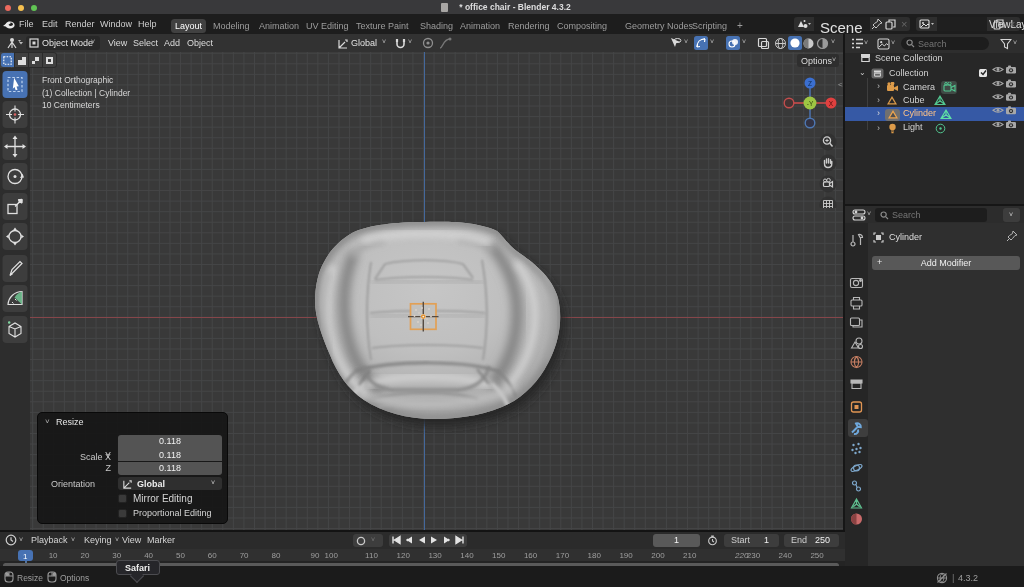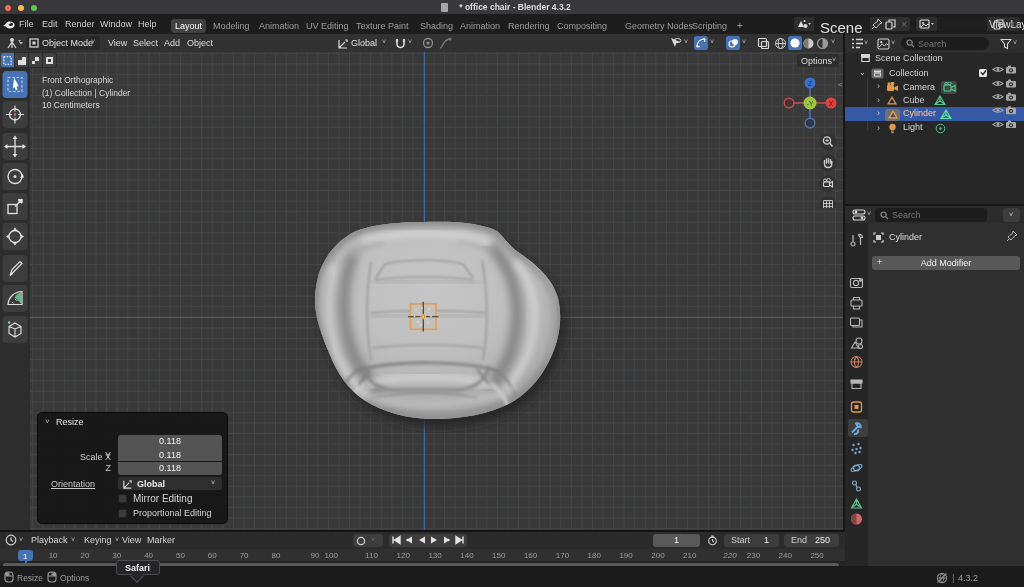--- a/index.html
+++ b/index.html
@@ -407,21 +407,21 @@
     </g>
   </svg>
   <div class="abs txt" style="left:838px;top:80px;font-size:8px;color:#999;">&lt;</div>
 
   <div class="abs" style="left:37px;top:412px;width:191px;height:112px;background:rgba(22,22,22,0.94);border-radius:5px;border:1px solid #090909;box-sizing:border-box;"></div>
   <div class="abs txt" style="left:45px;top:417px;font-size:8px;color:#b5b5b5;">˅</div>
   <div class="abs txt" style="left:56px;top:417px;font-size:9px;color:#e6e6e6;">Resize</div>
   <div class="abs txt" style="left:60px;top:436px;width:51px;text-align:right;font-size:9px;color:#c9c9c9;margin-top:16px;">Scale X</div>
   <div class="abs txt" style="left:60px;top:449.5px;width:51px;text-align:right;font-size:9px;color:#c9c9c9;">Y</div>
   <div class="abs txt" style="left:60px;top:463px;width:51px;text-align:right;font-size:9px;color:#c9c9c9;">Z</div>
-  <div class="abs txt" style="left:20px;top:478.5px;width:75px;text-align:right;font-size:9px;color:#c9c9c9;text-decoration:underline;">Orientation</div>
+  <div class="abs txt" style="left:20px;top:478.5px;width:75px;text-align:right;font-size:9px;color:#c9c9c9;">Orientation</div>
   <div class="abs" style="left:118px;top:434.5px;width:104px;height:13px;background:#545454;border-radius:3px 3px 0 0;"></div>
   <div class="abs" style="left:118px;top:448px;width:104px;height:13px;background:#545454;"></div>
   <div class="abs" style="left:118px;top:461.5px;width:104px;height:13px;background:#545454;border-radius:0 0 3px 3px;"></div>
   <div class="abs txt" style="left:118px;top:436px;width:104px;text-align:center;font-size:9px;color:#f2f2f2;">0.118</div>
   <div class="abs txt" style="left:118px;top:449.5px;width:104px;text-align:center;font-size:9px;color:#f2f2f2;">0.118</div>
   <div class="abs txt" style="left:118px;top:463px;width:104px;text-align:center;font-size:9px;color:#f2f2f2;">0.118</div>
   <div class="abs" style="left:118px;top:477px;width:104px;height:13px;background:#2f2f2f;border-radius:3px;"></div>
   <svg class="abs" style="left:122px;top:478.5px;" width="11" height="11" viewBox="0 0 12 12">
     <path d="M2 2 V10 H10 M2 10 L8 4 M8 2 h2 v2" stroke="#d9d9d9" stroke-width="1.2" fill="none"></path>
   </svg>
@@ -729,21 +729,21 @@
   <div class="abs txt" style="left:388.3px;top:550.5px;width:30px;text-align:center;font-size:8px;color:#9f9f9f;">120</div>
   <div class="abs txt" style="left:420.1px;top:550.5px;width:30px;text-align:center;font-size:8px;color:#9f9f9f;">130</div>
   <div class="abs txt" style="left:452.0px;top:550.5px;width:30px;text-align:center;font-size:8px;color:#9f9f9f;">140</div>
   <div class="abs txt" style="left:483.8px;top:550.5px;width:30px;text-align:center;font-size:8px;color:#9f9f9f;">150</div>
   <div class="abs txt" style="left:515.6px;top:550.5px;width:30px;text-align:center;font-size:8px;color:#9f9f9f;">160</div>
   <div class="abs txt" style="left:547.5px;top:550.5px;width:30px;text-align:center;font-size:8px;color:#9f9f9f;">170</div>
   <div class="abs txt" style="left:579.3px;top:550.5px;width:30px;text-align:center;font-size:8px;color:#9f9f9f;">180</div>
   <div class="abs txt" style="left:611.1px;top:550.5px;width:30px;text-align:center;font-size:8px;color:#9f9f9f;">190</div>
   <div class="abs txt" style="left:643.0px;top:550.5px;width:30px;text-align:center;font-size:8px;color:#9f9f9f;">200</div>
   <div class="abs txt" style="left:674.8px;top:550.5px;width:30px;text-align:center;font-size:8px;color:#9f9f9f;">210</div>
-  <div class="abs txt" style="left:715px;top:550.5px;width:30px;text-align:center;font-size:8px;color:#9f9f9f;font-style:italic;">220</div>
+  <div class="abs txt" style="left:735px;top:550.5px;width:30px;text-align:left;font-size:8px;color:#9f9f9f;font-style:italic;">220</div>
   <div class="abs txt" style="left:738.5px;top:550.5px;width:30px;text-align:center;font-size:8px;color:#9f9f9f;">230</div>
   <div class="abs txt" style="left:770.3px;top:550.5px;width:30px;text-align:center;font-size:8px;color:#9f9f9f;">240</div>
   <div class="abs txt" style="left:802.1px;top:550.5px;width:30px;text-align:center;font-size:8px;color:#9f9f9f;">250</div>
   <div class="abs" style="left:25px;top:557px;width:1.5px;height:10px;background:#54749e;"></div>
   <div class="abs" style="left:17.5px;top:550px;width:15.5px;height:11px;background:#4772b3;border-radius:3px;"></div>
   <div class="abs txt" style="left:17.5px;top:551.5px;width:15.5px;text-align:center;font-size:8px;color:#fff;">1</div>
 
   <div class="abs" style="left:3px;top:562.5px;width:836px;height:5px;background:#5a5a5a;border-radius:3px;"></div>
 
   <div class="abs" style="left:0;top:566px;width:1024px;height:21px;background:#1b1b1b;"></div>

